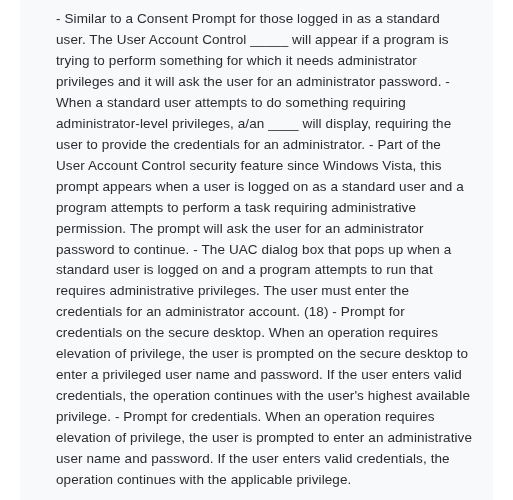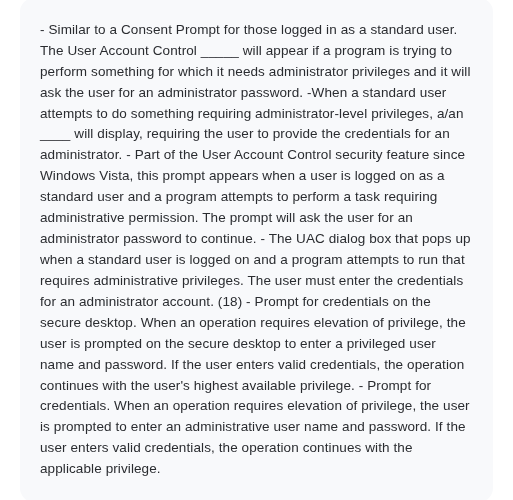--- a/index.html
+++ b/index.html
@@ -20,20 +20,21 @@
       width: 473px;
       background: #f8f9fb;
       border-radius: 14px;
       padding: 22px 20px;
     }
     .text {
       color: #2a2c30;
       font-size: 13.5px;
       line-height: 1.55;
       letter-spacing: 0.1px;
+      margin-left: 16px;
     }
   </style>
 </head>
 <body>
 
 <div class="card">
   <div class="text">- Similar to a Consent Prompt for those logged in as a standard user. The User Account Control _____ will appear if a program is trying to perform something for which it needs administrator privileges and it will ask the user for an administrator password. -When a standard user attempts to do something requiring administrator-level privileges, a/an ____ will display, requiring the user to provide the credentials for an administrator. - Part of the User Account Control security feature since Windows Vista, this prompt appears when a user is logged on as a standard user and a program attempts to perform a task requiring administrative permission. The prompt will ask the user for an administrator password to continue. - The UAC dialog box that pops up when a standard user is logged on and a program attempts to run that requires administrative privileges. The user must enter the credentials for an administrator account. (18) - Prompt for credentials on the secure desktop. When an operation requires elevation of privilege, the user is prompted on the secure desktop to enter a privileged user name and password. If the user enters valid credentials, the operation continues with the user's highest available privilege. - Prompt for credentials. When an operation requires elevation of privilege, the user is prompted to enter an administrative user name and password. If the user enters valid credentials, the operation continues with the applicable privilege.</div>
 </div>
 
 </body></html>

